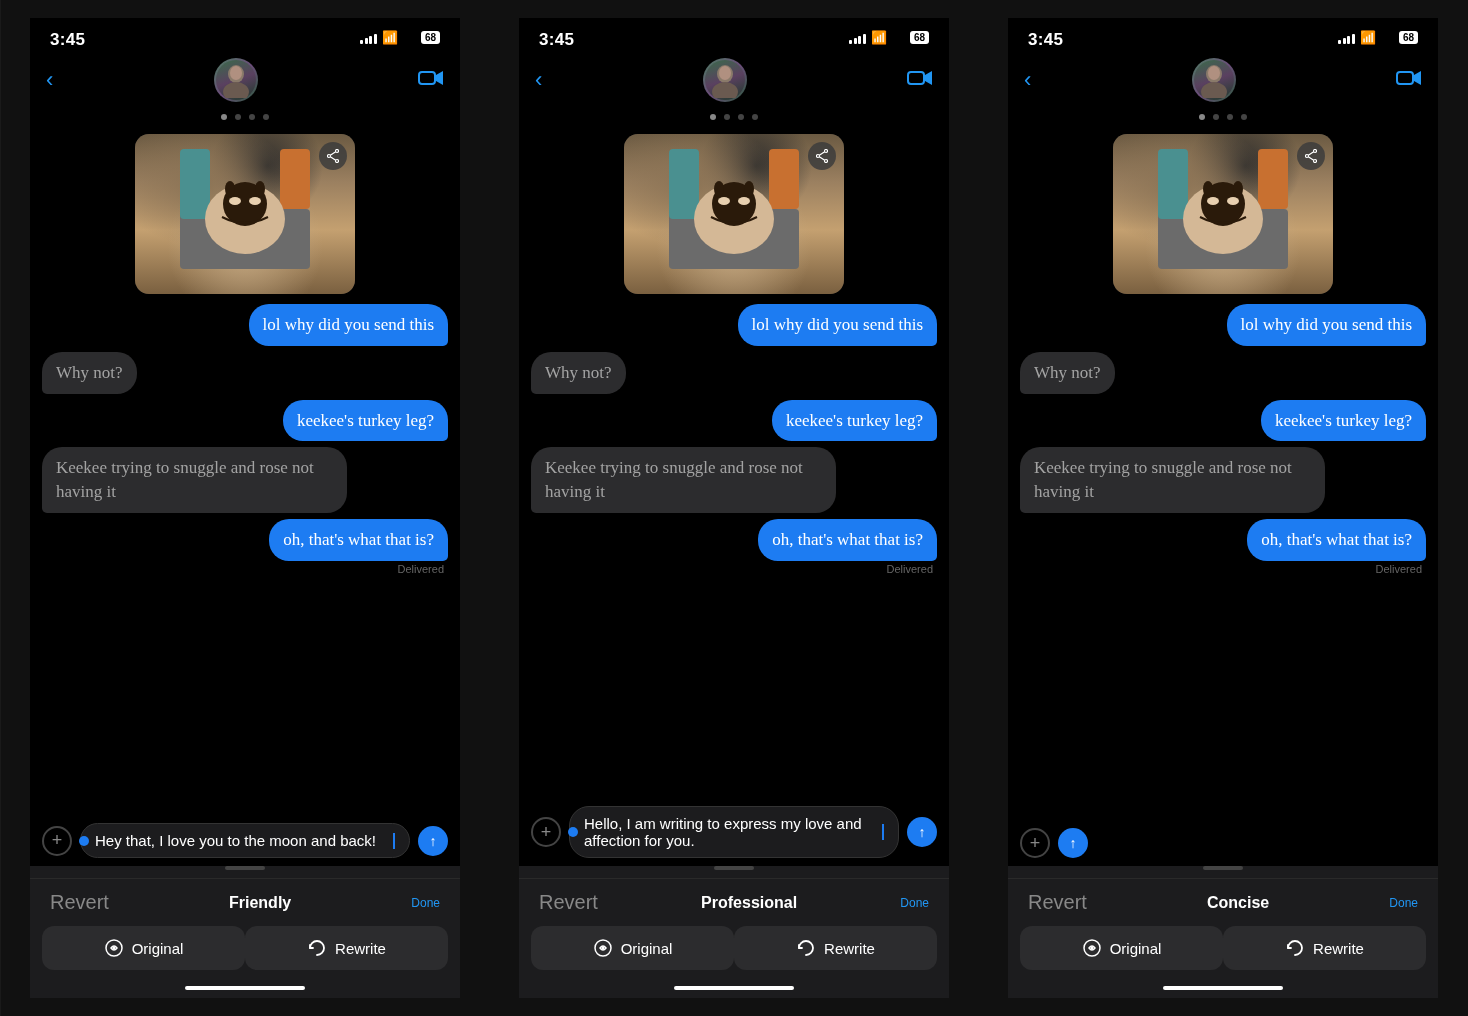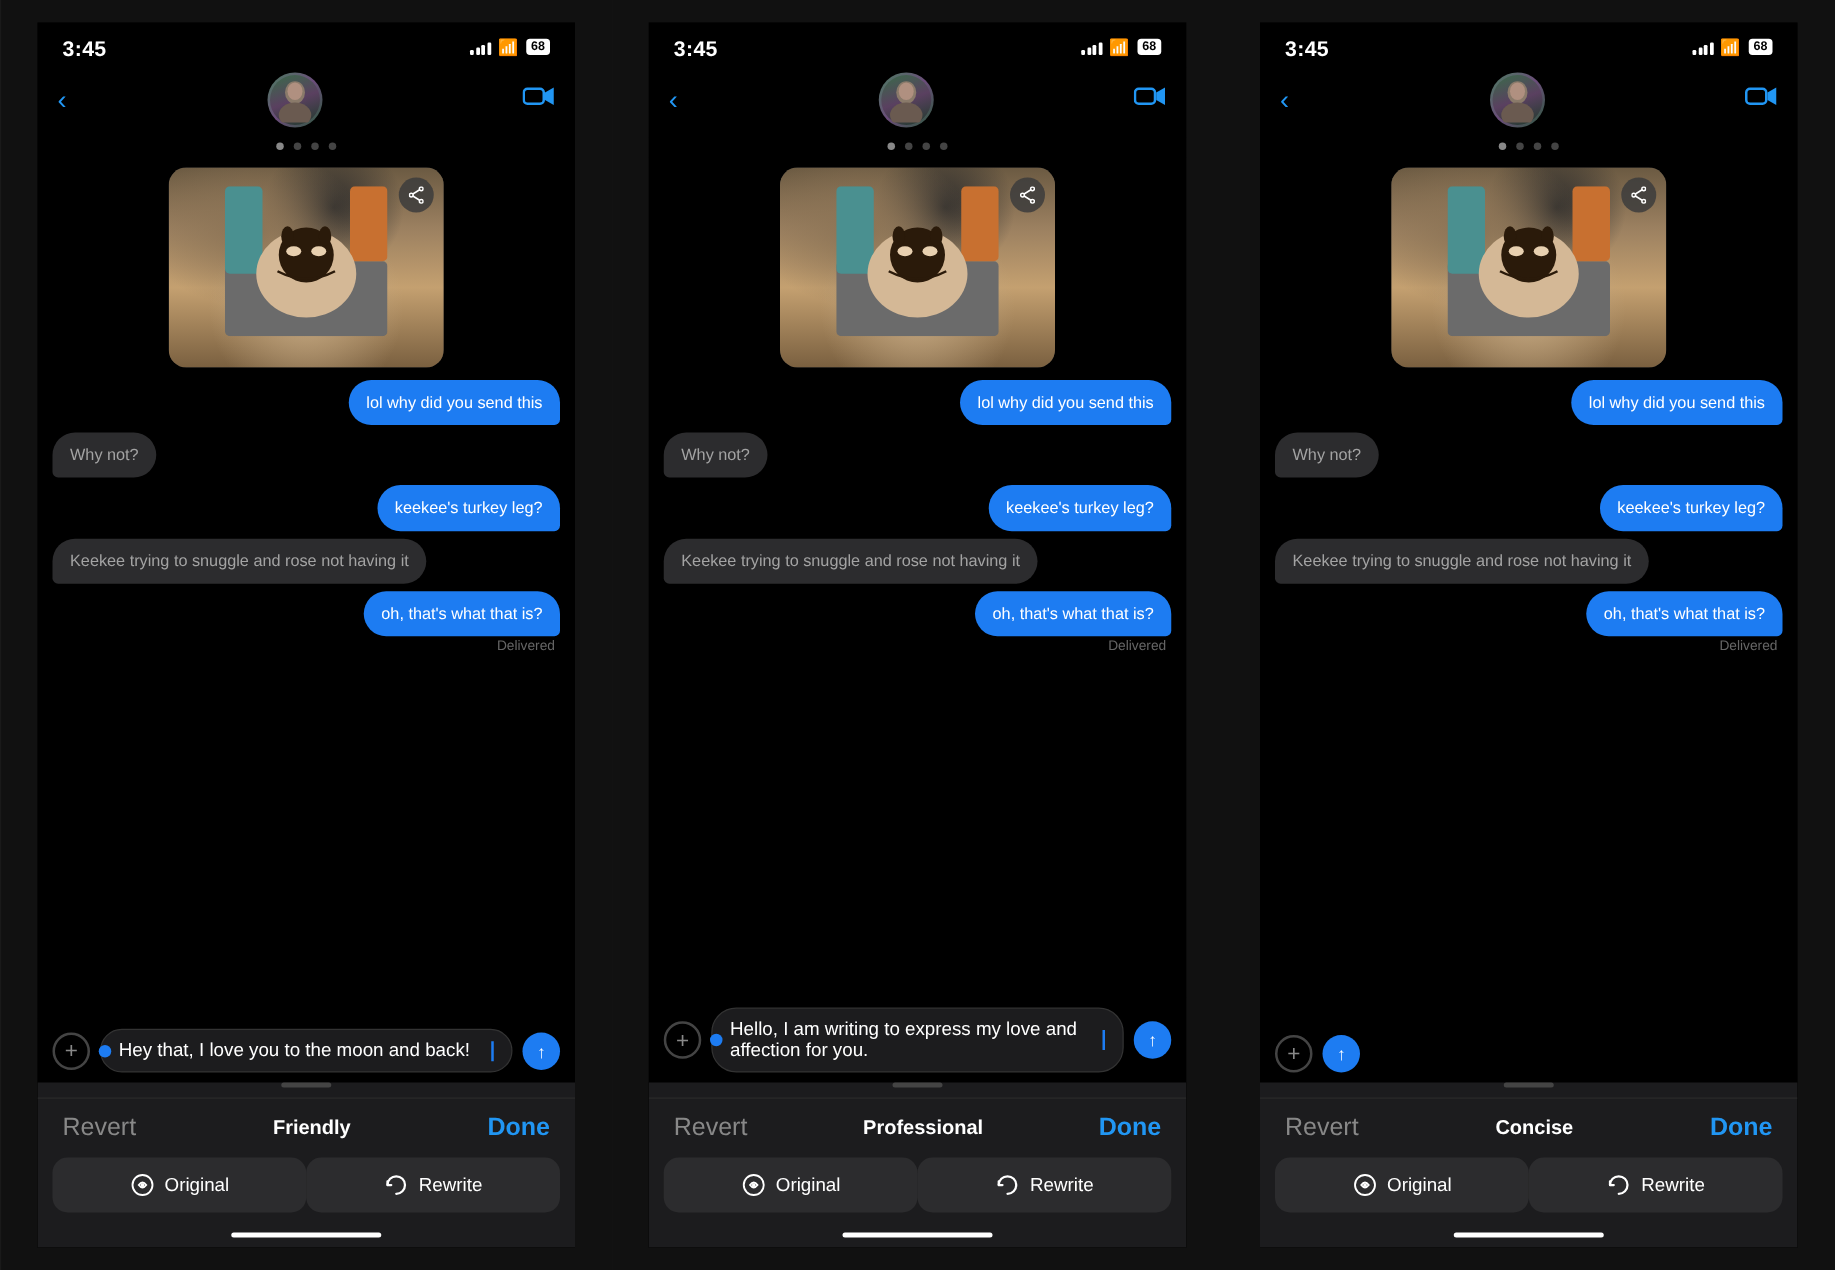--- a/index.html
+++ b/index.html
@@ -75,20 +75,21 @@
     .wifi-icon {
       font-size: 13px;
     }
     .battery-badge {
       background: #fff;
       color: #000;
       font-size: 10px;
       font-weight: 700;
       padding: 1px 4px;
       border-radius: 3px;
+      margin-left: 16px;
     }
 
     
     .nav-header {
       display: flex;
       justify-content: space-between;
       align-items: center;
       padding: 4px 16px 8px;
       background: #000;
       flex-shrink: 0;
@@ -211,23 +212,24 @@
     }
     .bubble-row.sent {
       align-items: flex-end;
     }
     .bubble-row.received {
       align-items: flex-start;
     }
     .bubble {
       padding: 9px 14px;
       border-radius: 20px;
-      font-size: 13px;
+      font-size: 17px;
       line-height: 1.4;
       max-width: 75%;
+      font-family: Liberation Serif, serif;
     }
     .bubble.sent {
       background: #1D7CF2;
       color: #fff;
       border-bottom-right-radius: 5px;
     }
     .bubble.received {
       background: #2C2C2E;
       color: #a3a3a3;
       border-bottom-left-radius: 5px;
@@ -328,22 +330,22 @@
       color: #888;
       font-size: 20px;
     }
     .mode-label {
       color: #fff;
       font-size: 16px;
       font-weight: 600;
     }
     .done-btn {
       color: #2196F3;
-      font-size: 20px;
-      font-weight: 700;
+      font-size: 12px;
+      font-weight: 400;
     }
     .bottom-actions {
       display: flex;
       gap: 0;
       padding: 4px 12px 16px;
     }
     .action-btn {
       flex: 1;
       background: #2C2C2E;
       border-radius: 12px;

